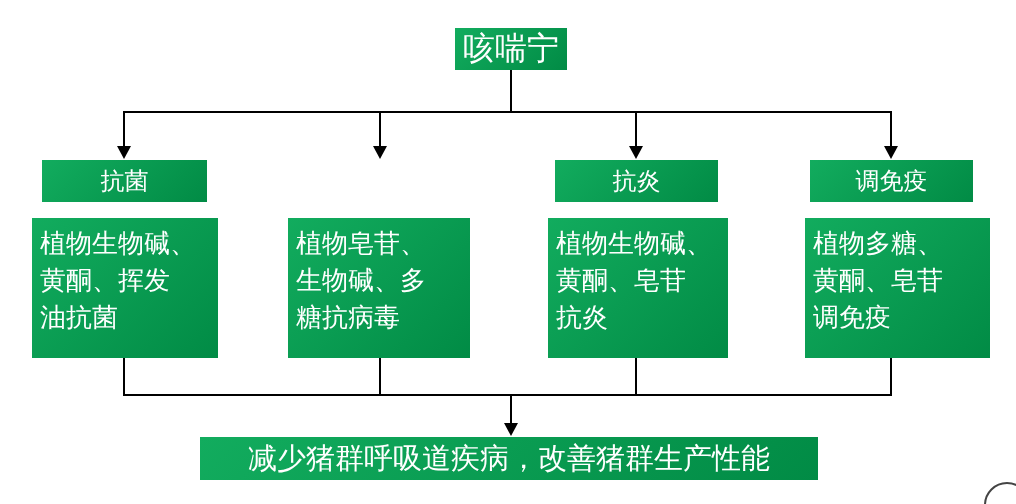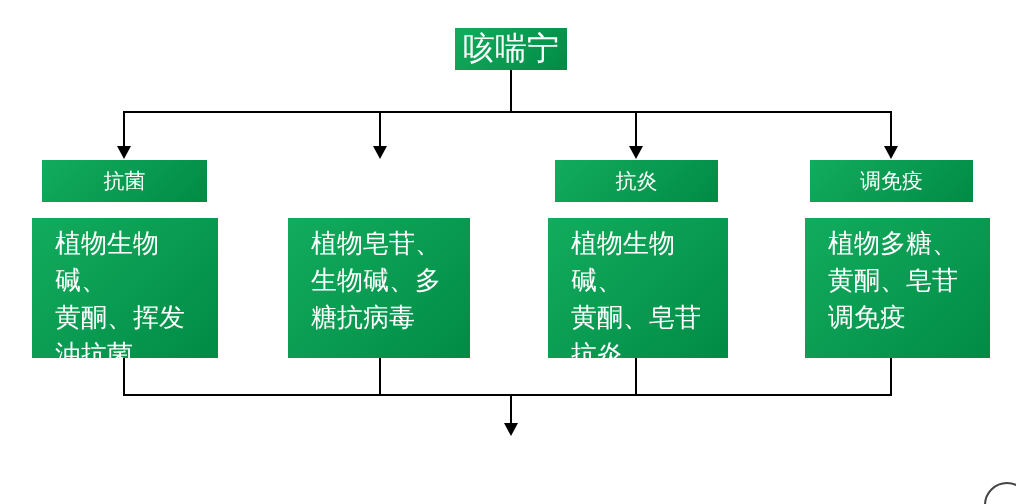--- a/index.html
+++ b/index.html
@@ -21,30 +21,30 @@
     color: var(--text-color, #ffffff);
     box-sizing: border-box;
   }
   .center-text {
     display: flex;
     align-items: center;
     justify-content: center;
     text-align: center;
   }
   .title-box   { left: 455px; top: 28px;  width: 112px; height: 42px; font-size: 32px; }
-  .header-box  { top: 160px; height: 42px; font-size: 21px; text-align: right; }
+  .header-box  { top: 160px; height: 42px; font-size: 24px; text-align: right; }
   .hb-0 { left: 42px;  width: 165px; }
   .hb-1 { left: 297px; width: 165px; }
   .hb-2 { left: 555px; width: 163px; }
   .hb-3 { left: 810px; width: 163px; }
   .body-box {
     top: 218px; height: 140px;
     font-size: 26px;
     line-height: 37px;
-    padding: 7px 23px;
+    padding: 7px 8px;
     white-space: pre-line;
   }
   .bb-0 { left: 32px;  width: 186px; }
   .bb-1 { left: 288px; width: 182px; }
   .bb-2 { left: 548px; width: 180px; }
   .bb-3 { left: 805px; width: 185px; }
   .conclusion-box { left: 200px; top: 437px; width: 618px; height: 43px; font-size: 29px; }
 
   .line {
     position: absolute;
@@ -131,16 +131,19 @@
 调免疫</div>
 
   <div class="line vl-m0"></div>
   <div class="line vl-m1"></div>
   <div class="line vl-m2"></div>
   <div class="line vl-m3"></div>
   <div class="line hl-bottom"></div>
   <div class="line vl-final"></div>
   <div class="arrow-down ar-final"></div>
 
+  <div class="box conclusion-box center-text">
+    <span>减少猪群呼吸道疾病，改善猪群生产性能</span>
+  </div>
 
   <div class="decorative-circle"></div>
 
 </div>
 
 </body></html>

